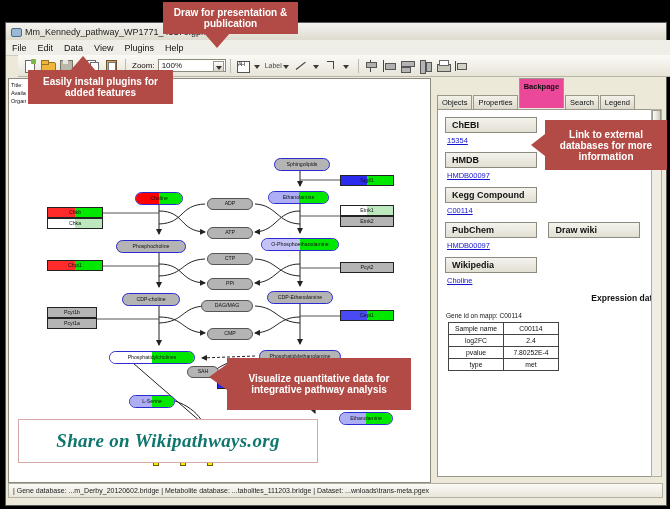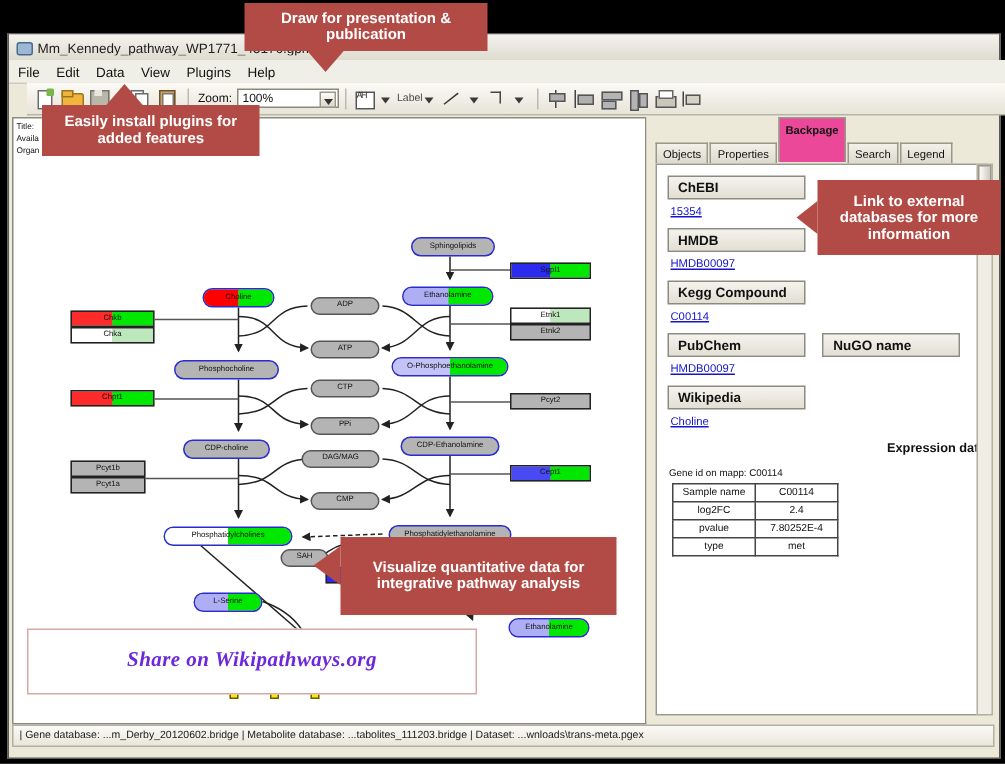--- a/index.html
+++ b/index.html
@@ -131,21 +131,21 @@
      line-height:11px;z-index:20;padding:3px 6px;box-sizing:border-box;}
   .arrow-d{position:absolute;width:0;height:0;border-left:13px solid transparent;
      border-right:13px solid transparent;border-top:15px solid #b24a45;z-index:19;}
   .arrow-u{position:absolute;width:0;height:0;border-left:13px solid transparent;
      border-right:13px solid transparent;border-bottom:15px solid #b24a45;z-index:19;}
   .arrow-l{position:absolute;width:0;height:0;border-top:11px solid transparent;
      border-bottom:11px solid transparent;border-right:14px solid #b24a45;z-index:19;}
   .share{position:absolute;left:18px;top:419px;width:298px;height:42px;background:#fff;
      border:1px solid #d6a9a7;display:flex;align-items:center;justify-content:center;z-index:20;}
   .share span{font-family:"Liberation Serif",serif;font-style:italic;font-weight:bold;
-     font-size:14px;color:#6d28d9;letter-spacing:.3px;}
+     font-size:19px;color:#0f766e;letter-spacing:.3px;}
 </style>
 </head>
 <body>
 
 <div id="root">
  <div class="win">
 
   <div class="titlebar">
     <div class="tb-ico"></div>
     <div class="tb-title">Mm_Kennedy_pathway_WP1771_45176.gpml</div>
@@ -426,21 +426,21 @@
       <a class="dblink" href="#">15354</a>
 
       <div class="dbhead">HMDB</div>
       <a class="dblink" href="#">HMDB00097</a>
 
       <div class="dbhead">Kegg Compound</div>
       <a class="dblink" href="#">C00114</a>
 
       <div class="dbhead">PubChem</div>
 
-      <div class="dbhead">NuGO name</div>
+      <div class="dbhead">Draw wiki</div>
       <a class="dblink" href="#">HMDB00097</a>
 
       <div class="dbhead">Wikipedia</div>
       <a class="dblink" href="#">Choline</a>
 
       <div class="exptitle">Expression data</div>
       <div class="geneid">Gene id on mapp: C00114</div>
 
       <table class="exptable">
         <tbody>
@@ -467,21 +467,21 @@
     <div class="vscroll">
       <div class="thumb"></div>
     </div>
   </div>
 
   <div class="statusbar">
     <span class="status-txt">| Gene database: ...m_Derby_20120602.bridge | Metabolite database: ...tabolites_111203.bridge | Dataset: ...wnloads\trans-meta.pgex</span>
   </div>
  </div>
 
- <div class="callout" style="left:163px;top:2px;width:162px;height:32px;font-size:10px;">
+ <div class="callout" style="left:163px;top:2px;width:135px;height:32px;font-size:10px;">
    <span>Draw for presentation &amp; publication</span>
  </div>
  <div class="arrow-d" style="left:204px;top:33px;"></div>
 
  <div class="callout" style="left:28px;top:70px;width:145px;height:34px;font-size:10px;">
    <span>Easily install plugins for added features</span>
  </div>
  <div class="arrow-u" style="left:70px;top:56px;"></div>
 
  <div class="callout" style="left:545px;top:120px;width:122px;height:50px;font-size:10px;">

